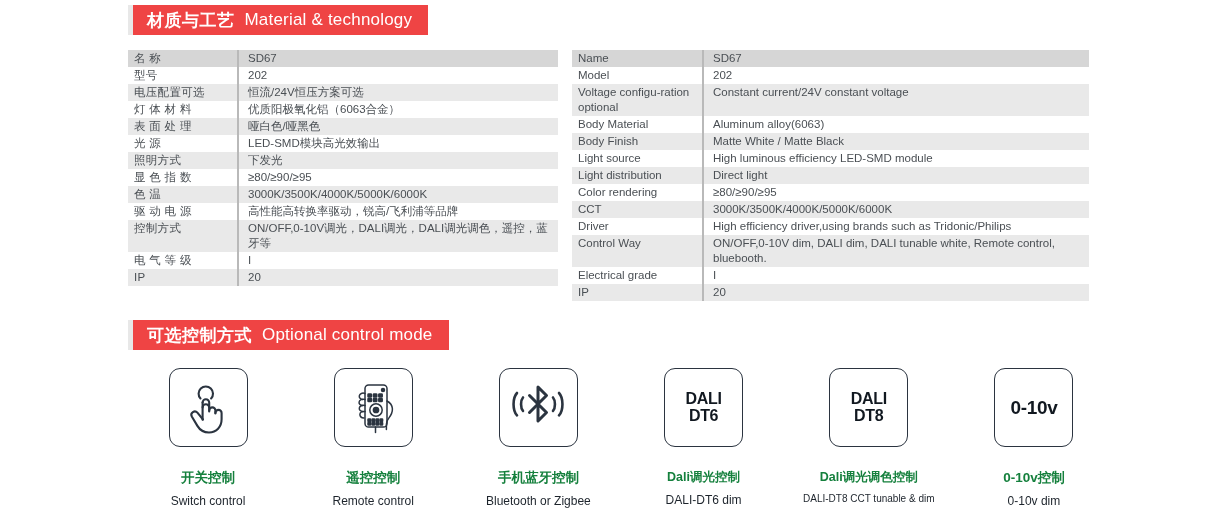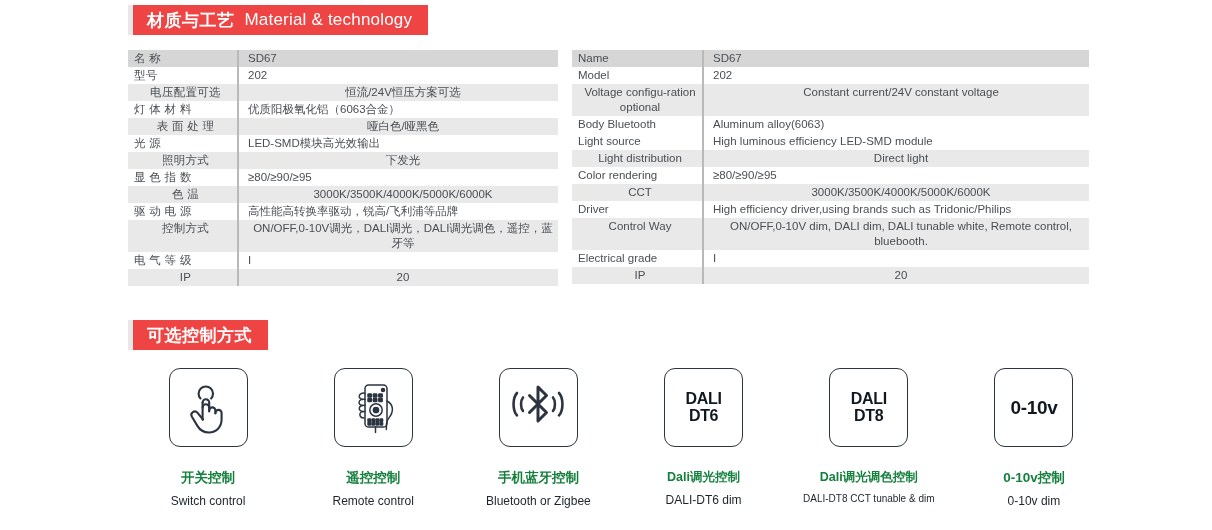--- a/index.html
+++ b/index.html
@@ -58,21 +58,21 @@
     border-collapse: collapse;
     table-layout: fixed;
     font-size: 11.5px;
   }
   .spec-table td {
     padding: 1px 0 1px 6px;
     vertical-align: top;
     line-height: 15px;
     box-sizing: border-box;
   }
-  .spec-table tr.shade td { background: #e9e9e9; text-align: center; }
+  .spec-table tr.shade td { background: #e9e9e9; }
   .spec-table tr.plain td { background: #ffffff; }
   .spec-table tr.first td { background: #d6d6d6; }
   .spec-table td.k {
     color: #4a4f54;
     border-right: 2px solid #b9b9b9;
   }
   .spec-table td.v {
     color: #4a4f54;
     padding-left: 9px;
   }
@@ -221,22 +221,26 @@
       </tr>
       <tr class="plain">
         <td class="k">Model</td>
         <td class="v">202</td>
       </tr>
       <tr class="shade">
         <td class="k">Voltage  configu-ration optional</td>
         <td class="v">Constant current/24V constant voltage</td>
       </tr>
       <tr class="plain">
-        <td class="k">Body Bluetooth</td>
+        <td class="k">Body Material</td>
         <td class="v">Aluminum alloy(6063)</td>
+      </tr>
+      <tr class="shade">
+        <td class="k">Body Finish</td>
+        <td class="v">Matte White / Matte Black</td>
       </tr>
       <tr class="plain">
         <td class="k">Light source</td>
         <td class="v">High luminous efficiency LED-SMD module</td>
       </tr>
       <tr class="shade">
         <td class="k">Light distribution</td>
         <td class="v">Direct light</td>
       </tr>
       <tr class="plain">
@@ -261,20 +265,21 @@
       </tr>
       <tr class="shade">
         <td class="k">IP</td>
         <td class="v">20</td>
       </tr>
     </tbody>
 </table>
 
 <div class="section-bar" id="bar-control">
   <span class="cn">可选控制方式</span>
+  <span class="en">Optional control mode</span>
 </div>
 
 <div id="control-row">
     <div class="mode-item">
       <div class="mode-box">
         <svg width="52" height="56" viewBox="0 0 52 56" fill="none" stroke="#2b3440" stroke-width="2.1" stroke-linecap="round" stroke-linejoin="round">
       <path d="M18.5 18.5a7.2 7.2 0 1 1 10.6 0"></path>
       <path d="M20.6 22.5v17.2"></path>
       <path d="M20.6 27.5a3.3 3.3 0 0 1 6.6 0v4"></path>
       <path d="M27.2 30.5a3.1 3.1 0 0 1 6.2 0v3"></path>

